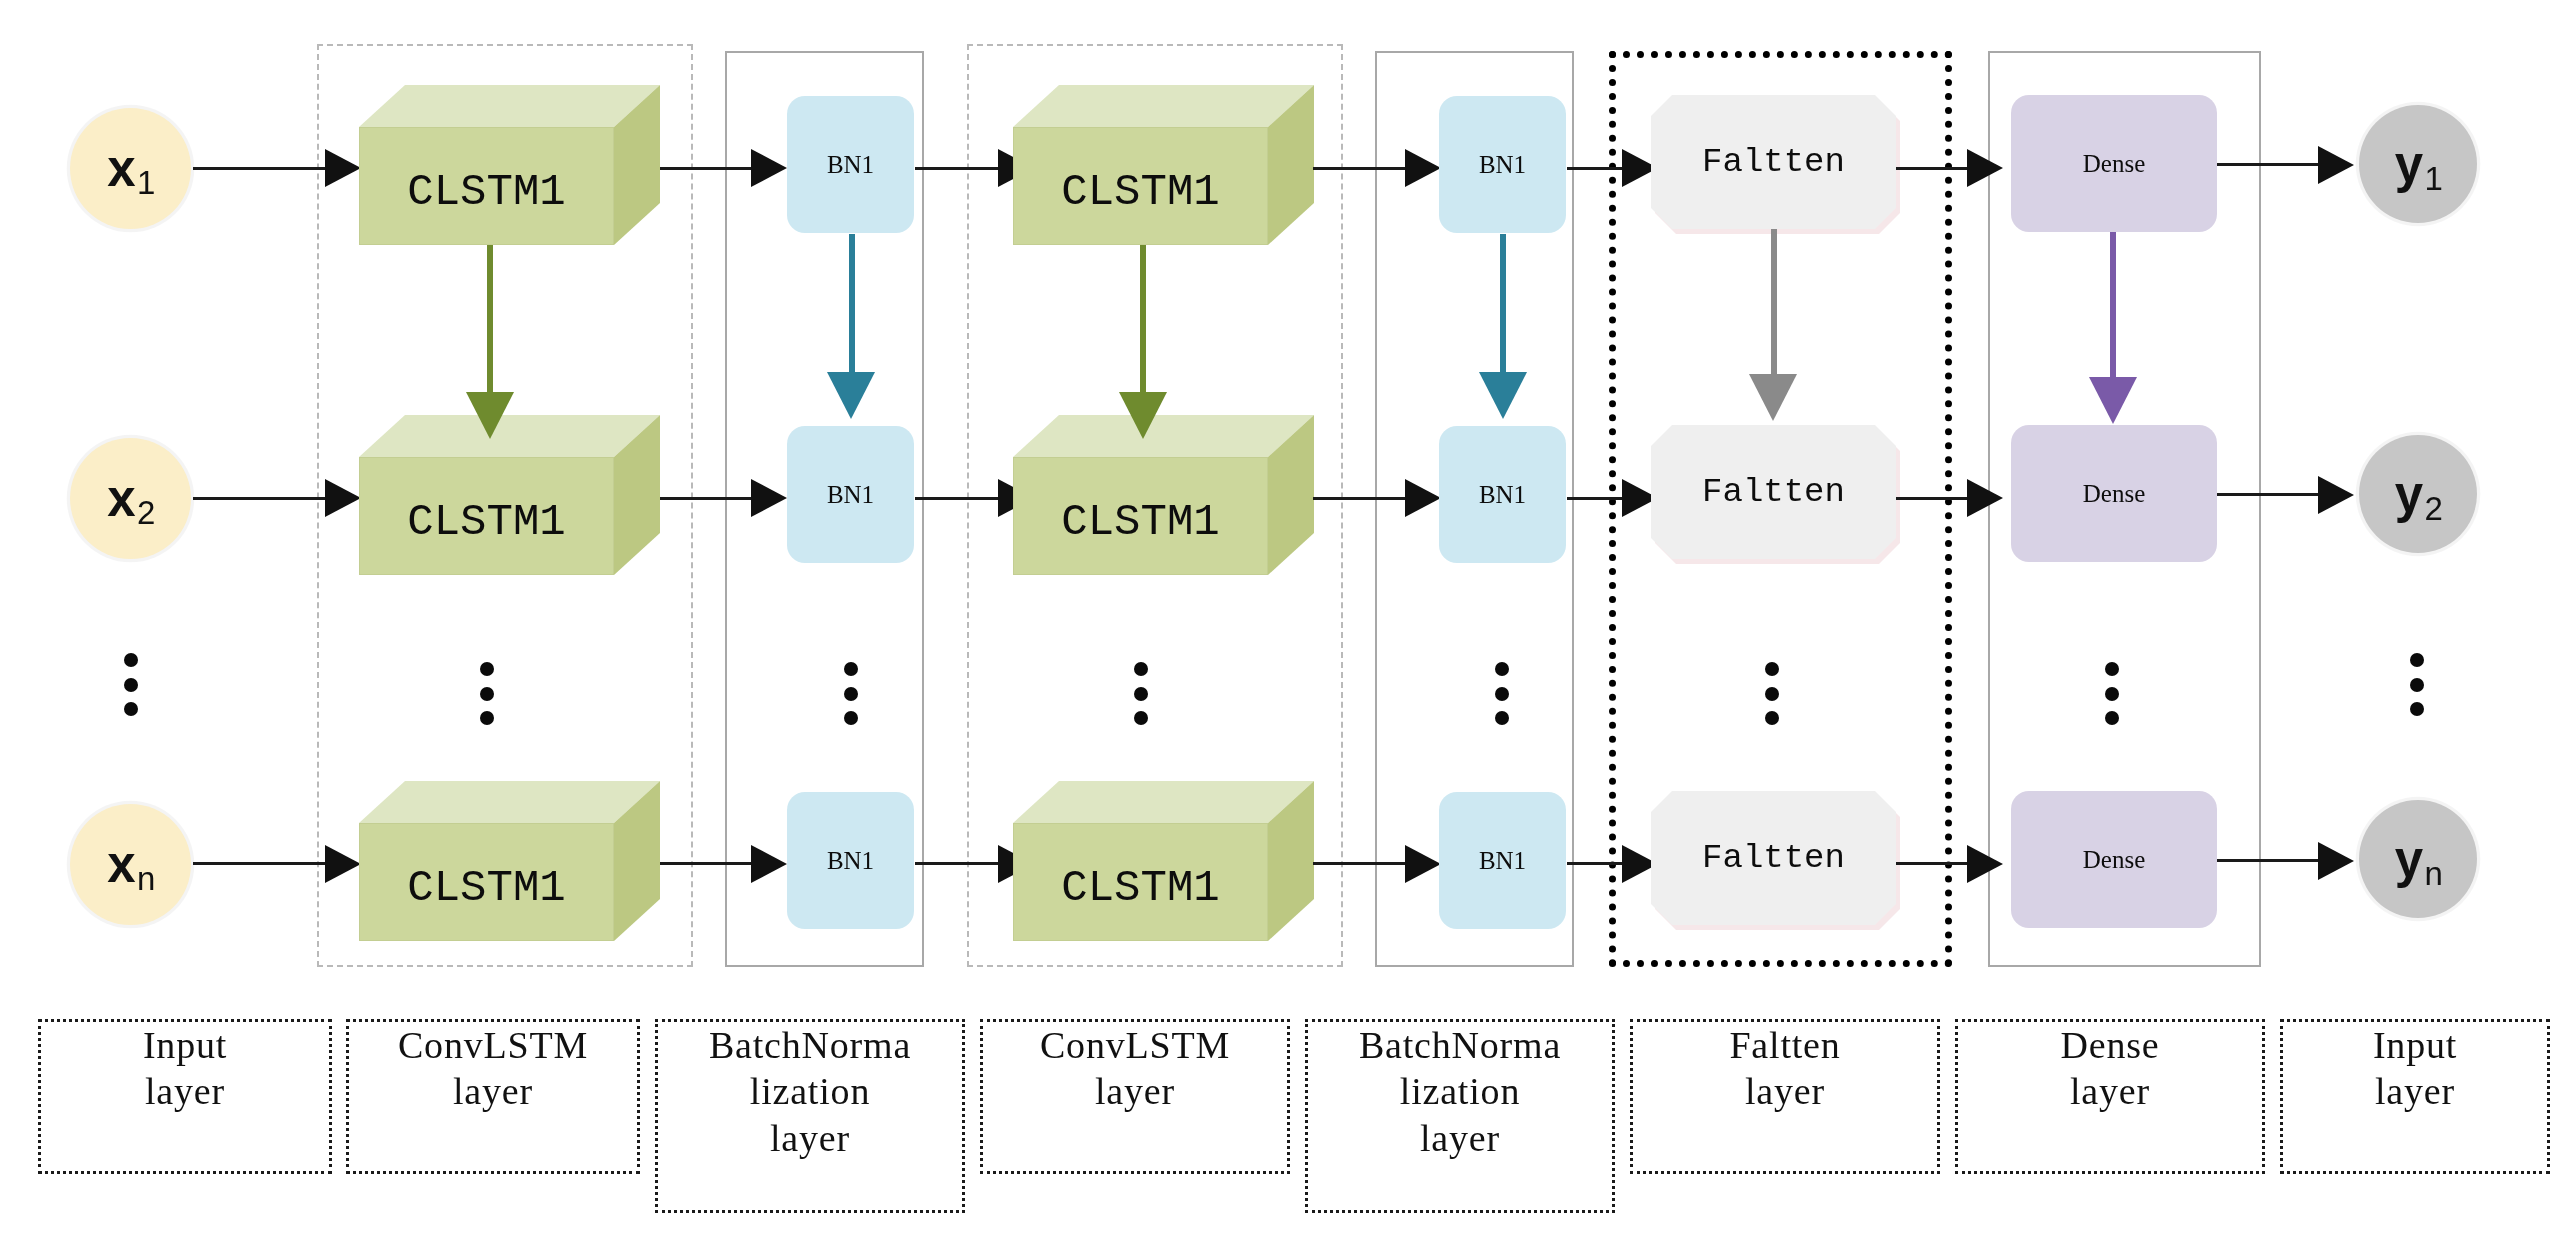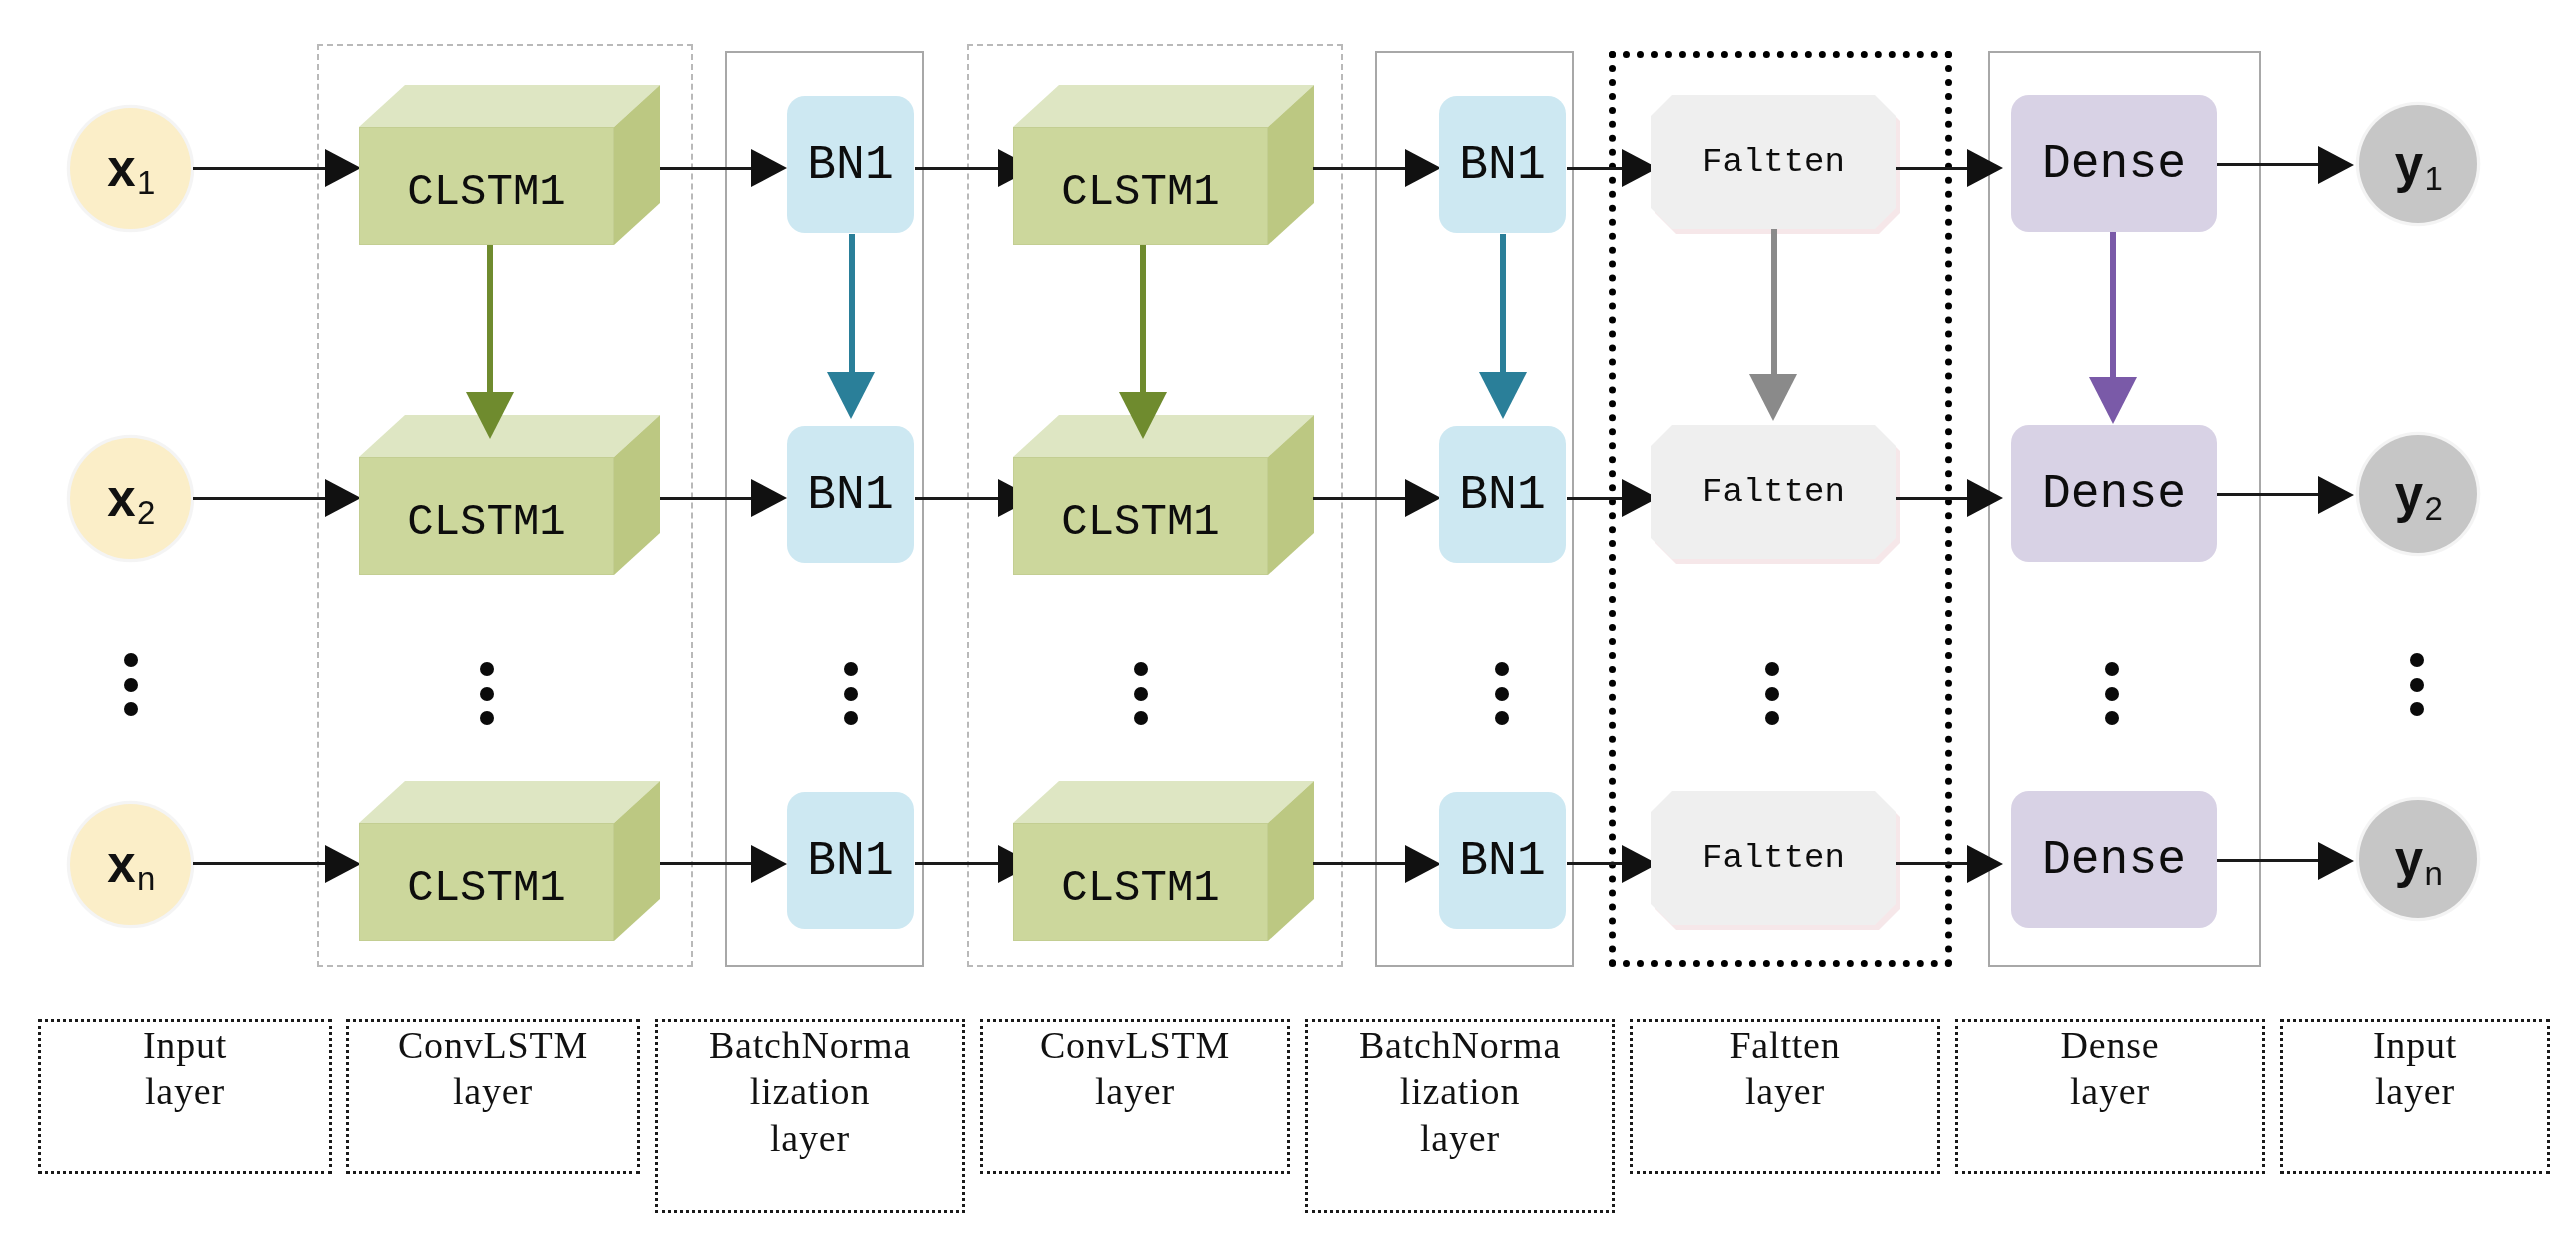--- a/index.html
+++ b/index.html
@@ -57,22 +57,22 @@
     font-size:44px;color:#0d0d0d;white-space:nowrap;
     position:absolute;left:0;width:100%;text-align:center;
   }
 
   
   .rrect{
     position:absolute;border-radius:18px;box-sizing:border-box;
     display:flex;align-items:center;justify-content:center;
   }
   .rrect .lbl{
-    font-family:Liberation Mono, monospace;
-    font-size:48px;color:#0d0d0d;white-space:nowrap;
+    font-family:Liberation Serif, serif;
+    font-size:25px;color:#0d0d0d;white-space:nowrap;
   }
   .bn-box{background:#cde8f2;}
   .dense-box{background:#d8d2e5;}
 
   
   .octa{
     position:absolute;background:#efefef;box-sizing:border-box;
     display:flex;align-items:center;justify-content:center;
     clip-path:polygon(21px 0, calc(100% - 21px) 0, 100% 21px, 100% calc(100% - 21px),
                       calc(100% - 21px) 100%, 21px 100%, 0 calc(100% - 21px), 0 21px);

